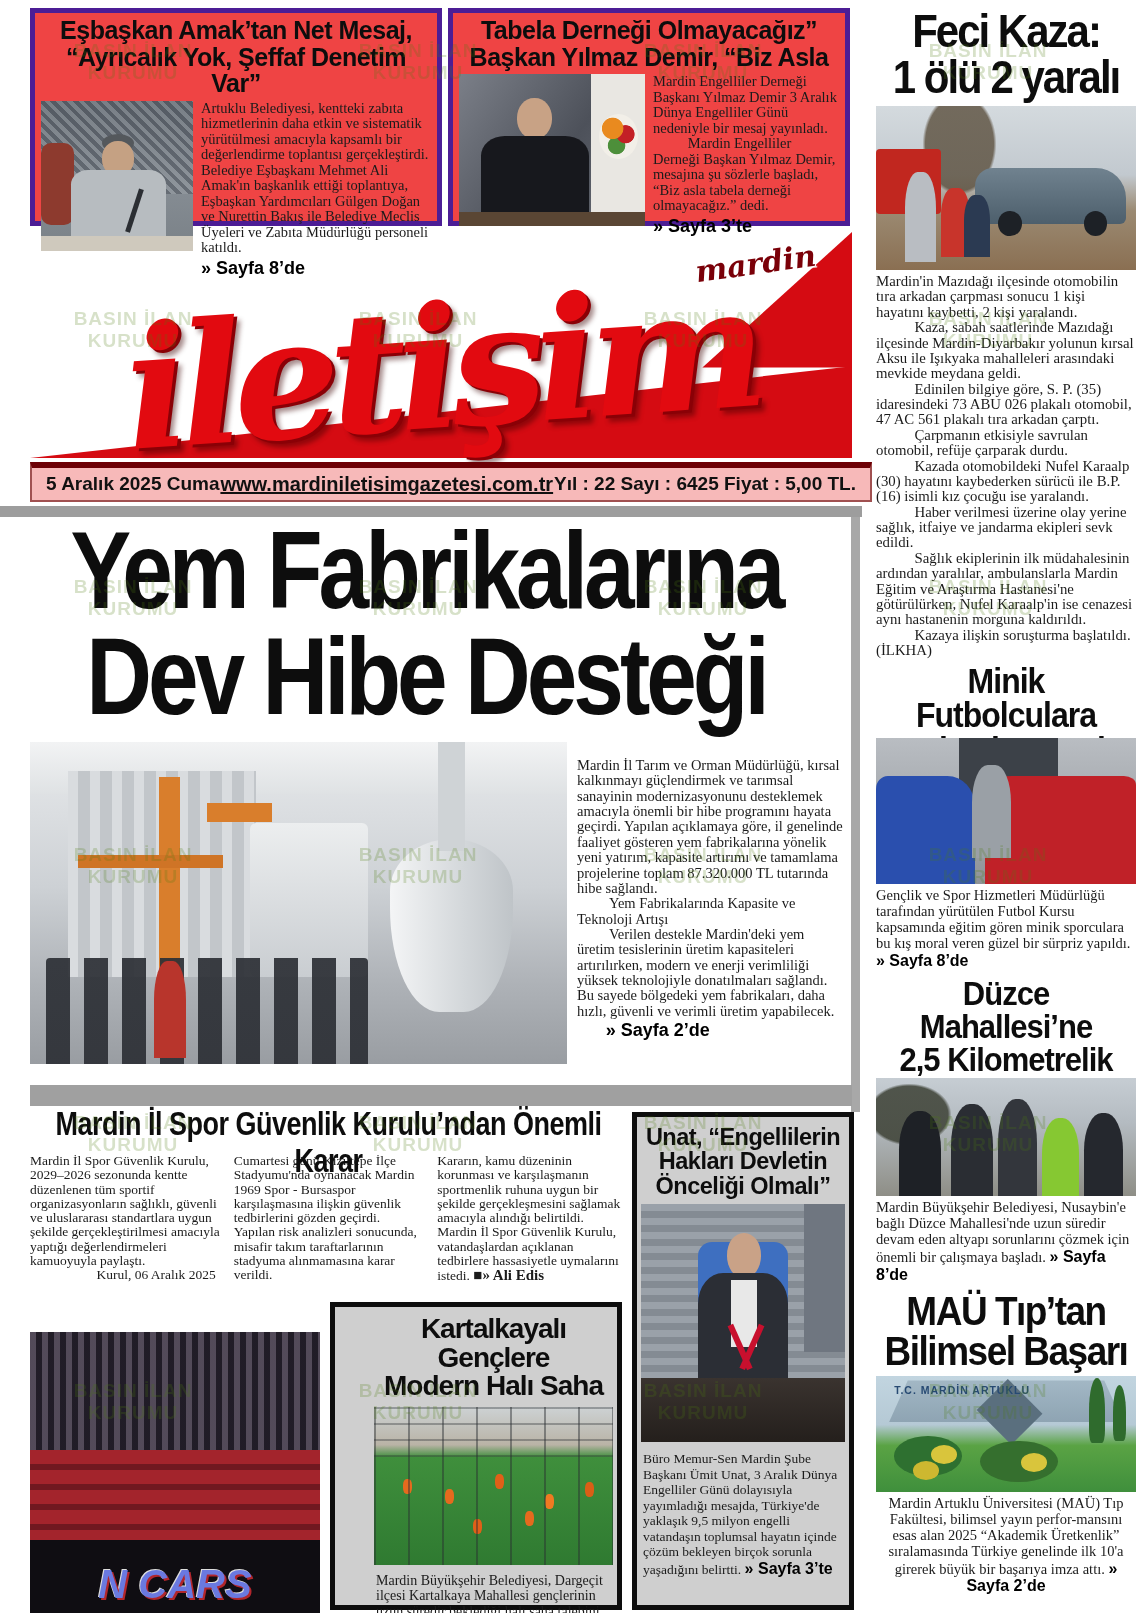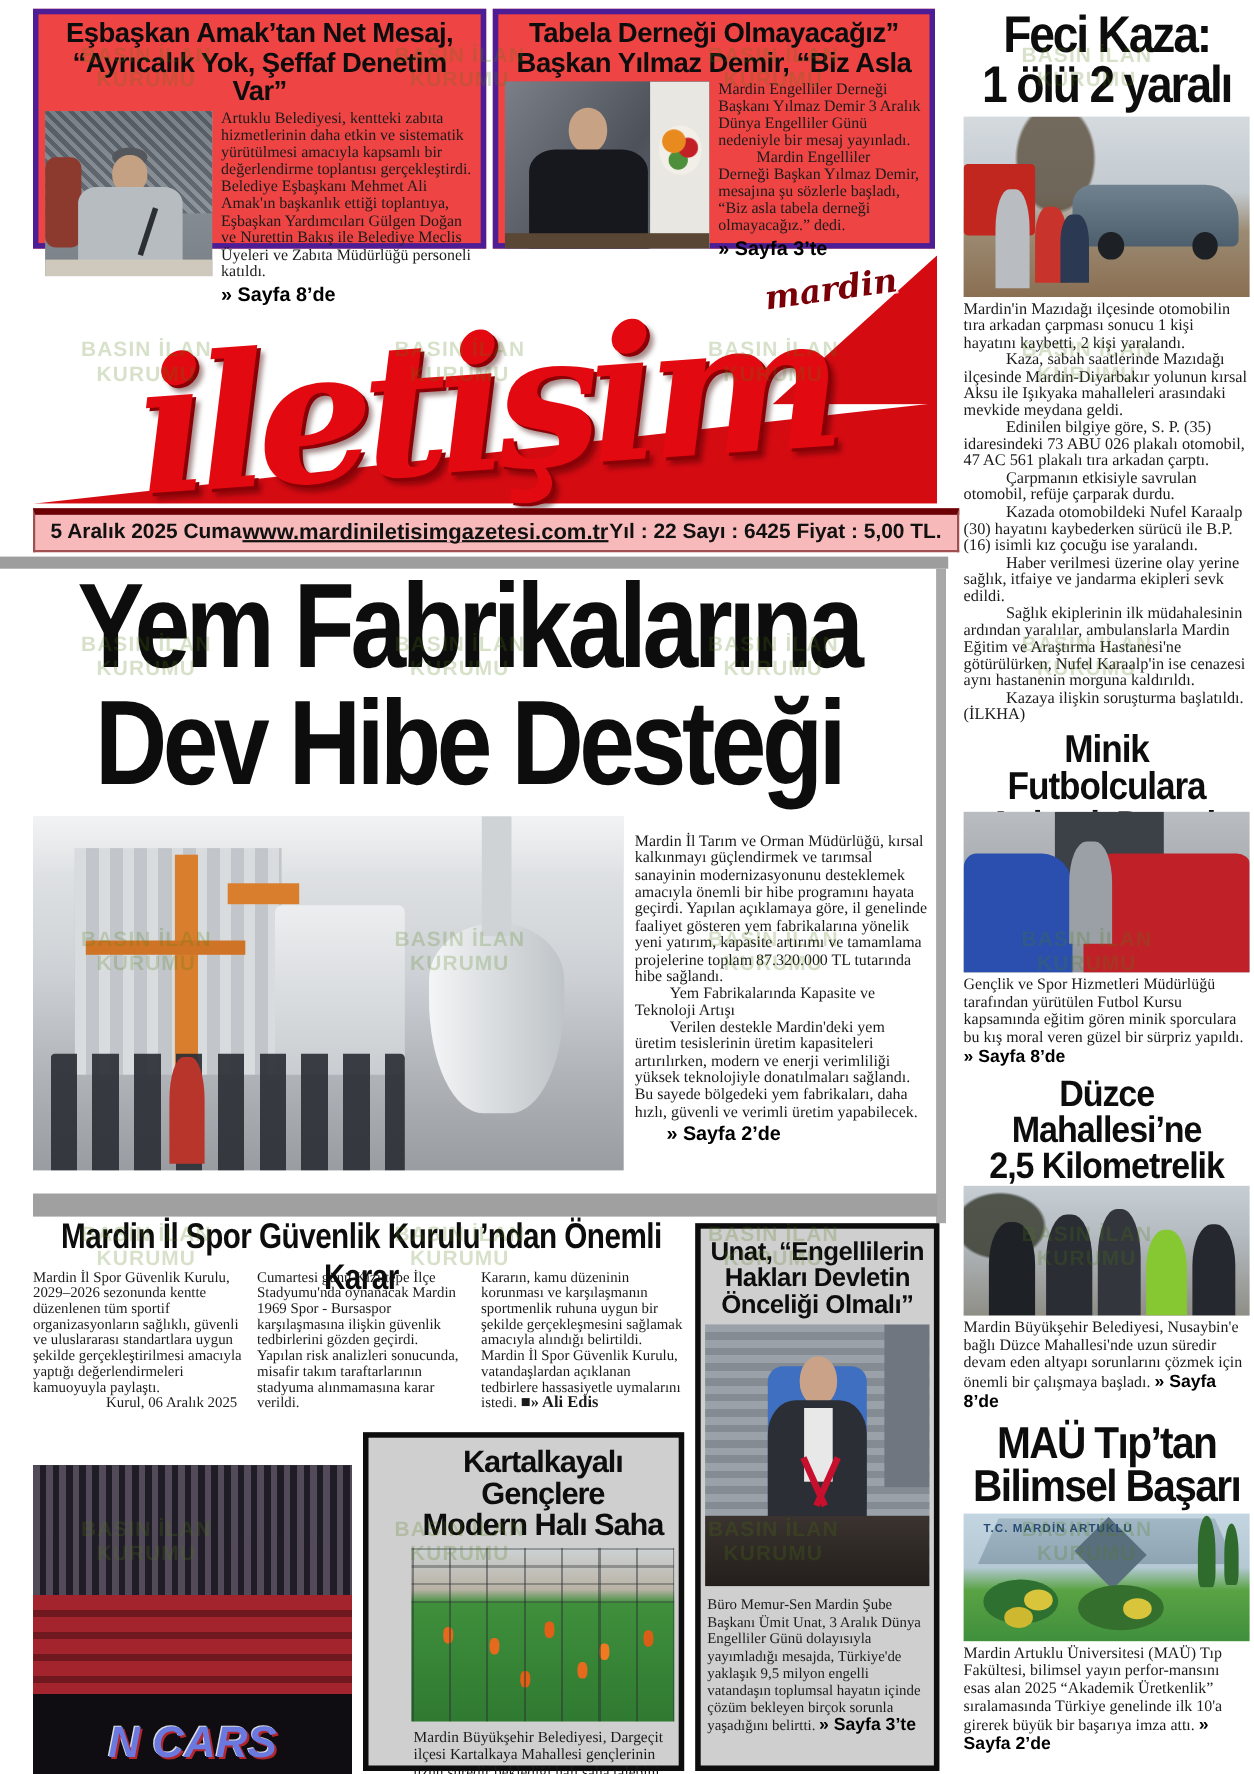--- a/index.html
+++ b/index.html
@@ -95,21 +95,21 @@
   .ph-mau .arch { left:5%; top:4%; width:90%; height:36%; opacity:.9;
     background:linear-gradient(180deg,#9fb4c2,#8aa0af); clip-path:polygon(0 100%, 8% 0, 92% 0, 100% 100%); }
   .ph-mau .sign { left:42%; top:12%; width:19%; height:38%; background:#5a6f7e; transform:rotate(45deg); }
   .ph-mau .cy1 { left:82%; top:2%; width:6%; height:56%; border-radius:50% 50% 20% 20%; background:#2f6b2d; }
   .ph-mau .cy2 { left:91%; top:8%; width:5%; height:48%; border-radius:50% 50% 20% 20%; background:#2f6b2d; }
   .ph-mau .b1 { left:7%;  top:52%; width:26%; height:34%; border-radius:50%; background:#2e7030; }
   .ph-mau .b2 { left:40%; top:56%; width:30%; height:36%; border-radius:50%; background:#356f2e; }
   .ph-mau .fl { left:21%; top:60%; width:10%; height:16%; border-radius:50%; background:#d9c53c;
     box-shadow:90px 8px 0 #d9c53c, -18px 16px 0 #cdb830; }
   .ph-mau .lbl { left:7%; top:7%; font:bold 10.5px "Liberation Sans",sans-serif; color:#274a73; letter-spacing:1px;text-align:right; }
-  .mau-caption { font-size:14.5px; }
+  .mau-caption { font-size:14.5px;text-align:center; }
 
   
   #masthead { position:absolute; left:30px; top:232px; width:822px; height:226px; }
   #masthead .wedge { position:absolute; left:0; bottom:0; width:100%; height:52%;
     background:#d50b12; clip-path:polygon(0 100%, 100% 22%, 100% 100%); }
   #masthead .wedge2 { position:absolute; right:0; top:0; width:26%; height:60%;
     background:#d50b12; clip-path:polygon(30% 100%, 100% 0, 100% 100%); }
   #masthead .logo { position:absolute; left:0; right:0; bottom:6px;
     font-family:"DejaVu Serif", serif; font-style:italic; font-weight:bold;
     font-size:168px; line-height:1; letter-spacing:-10px; color:#e20a10;

